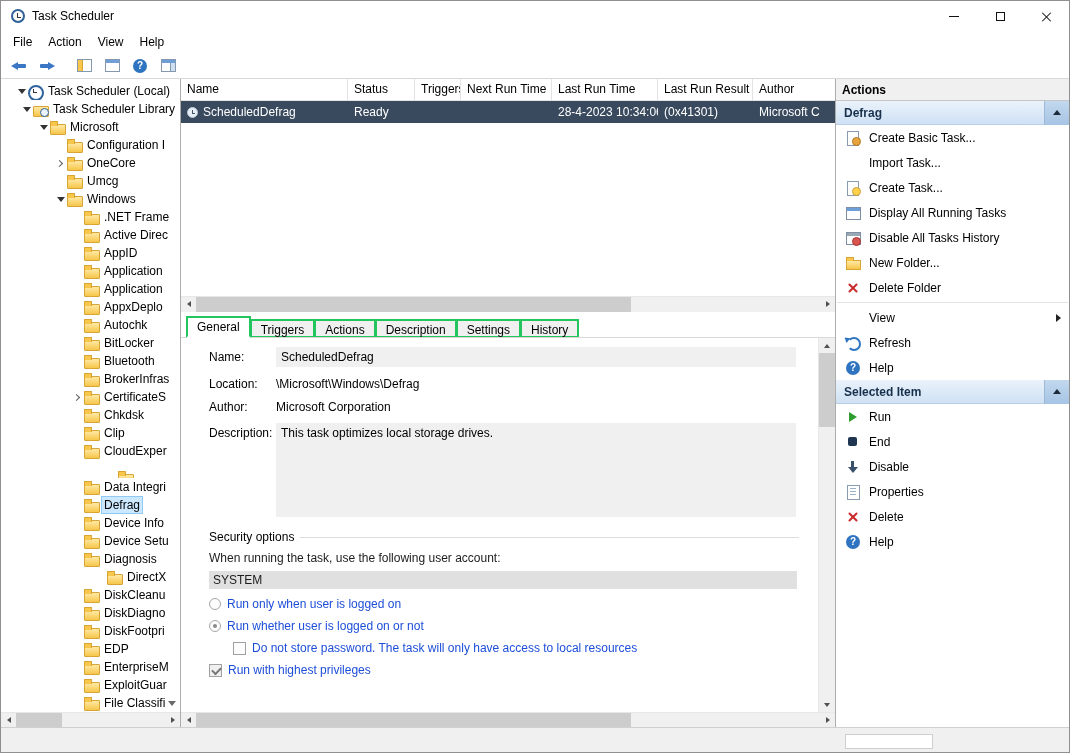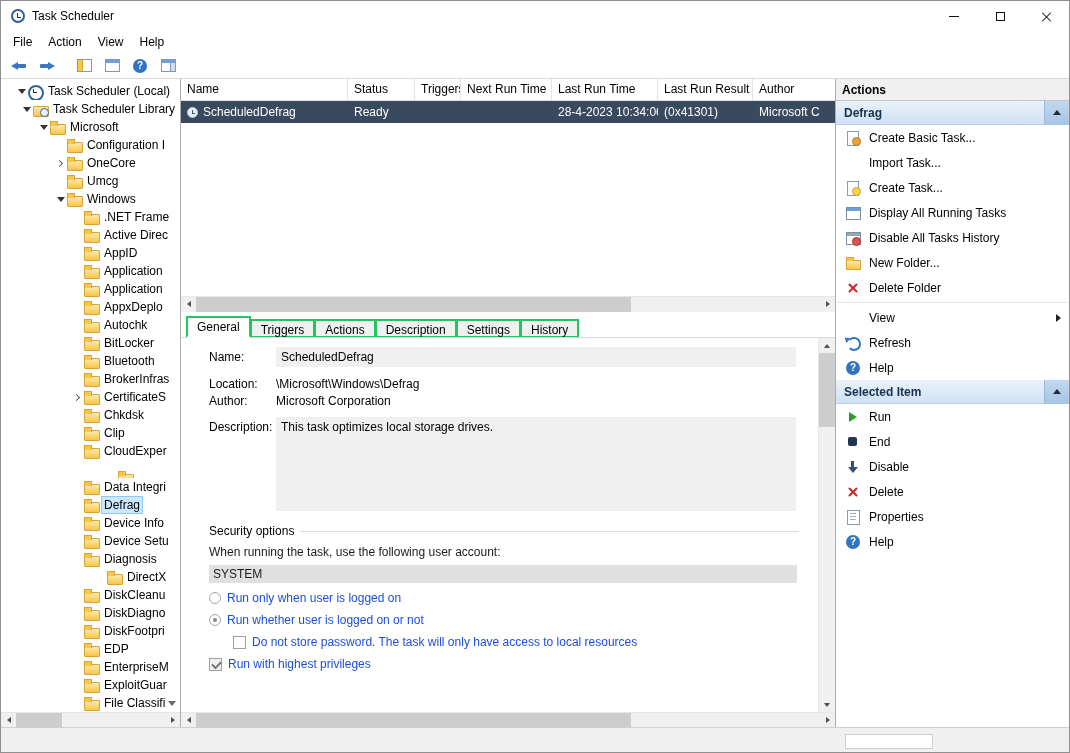--- a/index.html
+++ b/index.html
@@ -111,21 +111,21 @@
   .tabs{display:flex;align-items:flex-end;padding:4px 0 0 5px;height:26px;flex:0 0 26px}
   .tab{height:19px;padding:2px 9px 0;border:2px solid #22c55e;background:#f0f0f0;margin-right:-1px;cursor:default}
   .tab.active{height:22px;background:#fff;border-bottom-color:#fff;position:relative;z-index:2}
   .tab-body{flex:1;min-height:0;display:flex;border-top:1px solid #d9d9d9;margin-top:-1px;background:#fff}
   .form-area{flex:1;min-width:0;overflow:hidden;padding:9px 0 0 28px}
   .frow{display:flex;align-items:flex-start}
   .flabel{width:67px;flex:0 0 67px;padding-top:3px}
   .fbox{width:520px;background:var(--field_gray);min-height:20px;line-height:20px;padding:0 5px}
   .fbox.desc{height:94px;line-height:15px;padding-top:3px}
   .ftext{padding-top:3px}
-  .mb7{margin-bottom:7px}.mb6{margin-bottom:0}.mb9{margin-bottom:9px}
+  .mb7{margin-bottom:7px}.mb6{margin-bottom:6px}.mb9{margin-bottom:9px}
   .group{margin-top:13px;width:590px}
   .group-title-row{position:relative;height:14px;margin-bottom:7px}
   .group-title-row::before{content:'';position:absolute;left:0;right:0;top:7px;height:1px;background:#dcdcdc}
   .group-title{position:absolute;left:0;top:0;background:#fff;padding-right:6px}
   .sec-hint{margin:2px 0 6px 0;color:#1c1c1c}
   .account-box{width:588px;background:var(--account_gray);height:18px;line-height:18px;padding:0 4px;margin-bottom:7px;color:#1c1c1c}
   .choice-row{display:flex;align-items:center;gap:6px;margin-top:8px;color:#1d4ed8}
   .choice-row.indent{margin-left:24px}
   .radio{width:12px;height:12px;flex:0 0 12px;border-radius:50%;border:1px solid #a6a6a6;background:#fdfdfd;position:relative}
   .radio.on::after{content:'';position:absolute;left:3px;top:3px;width:4px;height:4px;border-radius:50%;background:#8a8a8a}
@@ -571,26 +571,26 @@
           </div>
           <div class="aitem">
             <span class="ai i-end"></span>
             <span class="albl">End</span>
           </div>
           <div class="aitem">
             <span class="ai i-disable"></span>
             <span class="albl">Disable</span>
           </div>
           <div class="aitem">
+            <span class="ai i-properties"></span>
+            <span class="albl">Properties</span>
+          </div>
+          <div class="aitem">
             <span class="ai i-delete"></span>
             <span class="albl">Delete</span>
-          </div>
-          <div class="aitem">
-            <span class="ai i-properties"></span>
-            <span class="albl">Properties</span>
           </div>
           <div class="aitem">
             <span class="ai i-help"></span>
             <span class="albl">Help</span>
           </div>
         </div>
     </div>
 
   </div>
 

